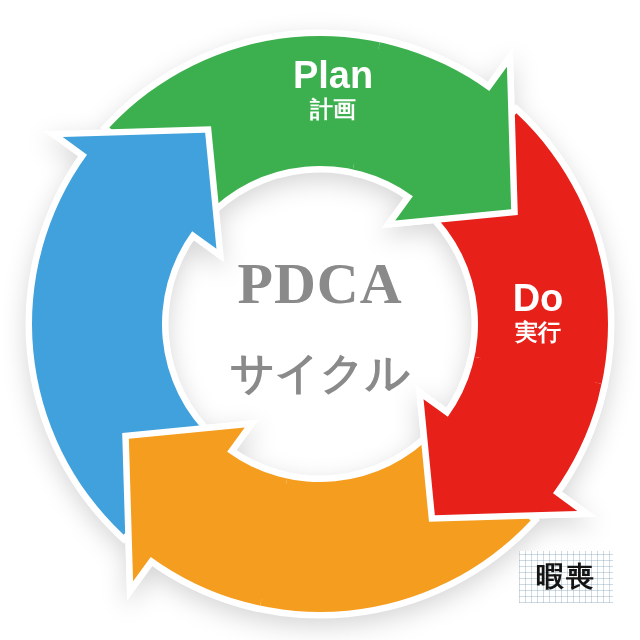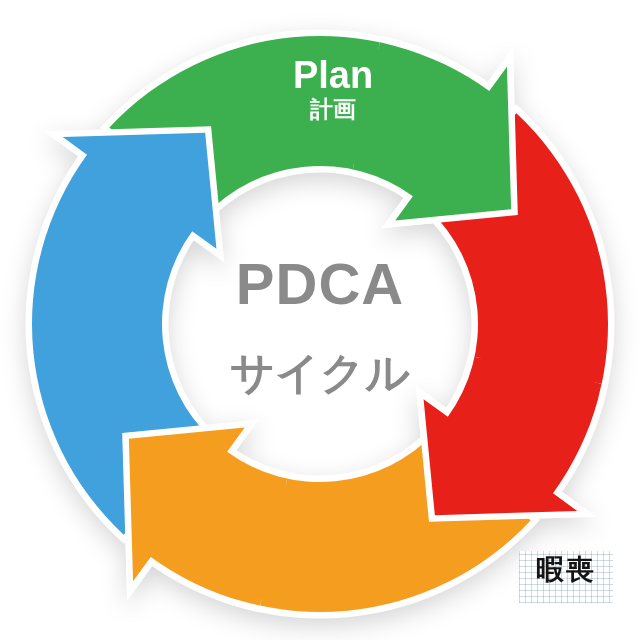--- a/index.html
+++ b/index.html
@@ -7,23 +7,23 @@
   .stage{position:relative;width:640px;height:640px;background:#fff;}
   svg.ring{position:absolute;left:0;top:0;filter:drop-shadow(0 8px 12px rgba(0,0,0,0.16));}
   .seg-label{position:absolute;transform:translate(-50%,-50%);text-align:center;color:#fff;}
   .seg-en{font-size:38px;font-weight:700;line-height:1.05;}
   .seg-jp{font-size:23px;font-weight:700;line-height:1.2;}
   .seg-label.plan{left:325px;top:90px;margin-left:8px;}
   .seg-label.do{left:538px;top:313px;}
   .seg-label.check{left:322px;top:543px;}
   .seg-label.act{left:104px;top:313px;}
   .center-label{position:absolute;left:320px;top:327px;transform:translate(-50%,-50%);text-align:center;color:#8a8a8a;}
-  .center-title{font-size:58px;font-weight:700;letter-spacing:1px;line-height:1.0;}
+  .center-title{font-size:58px;font-weight:700;letter-spacing:1px;line-height:1.0;font-family:Liberation Serif, serif;}
   .center-subtitle{font-size:44px;font-weight:700;line-height:1.2;margin-top:34px;}
-  .watermark{position:absolute;left:519px;top:551px;width:94px;height:52px;display:flex;justify-content:center;
+  .watermark{position:absolute;left:519px;top:551px;width:94px;height:52px;display:flex;align-items:center;justify-content:center;
     background:
       repeating-linear-gradient(0deg, rgba(130,160,180,0.38) 0 1px, transparent 1px 6px),
       repeating-linear-gradient(90deg, rgba(130,160,180,0.38) 0 1px, transparent 1px 6px),
       #fff;
   }
   .watermark span{font-size:28px;font-weight:600;color:#141414;letter-spacing:2px;}
 </style>
 </head>
 <body>
 
@@ -54,20 +54,24 @@
       <g clip-path="url(#clip-2)">
         <use href="#seg-2"></use>
       </g>
     </svg>
 
   <div class="seg-label plan">
     <div class="seg-en">Plan</div>
     <div class="seg-jp">計画</div>
   </div>
 
+  <div class="seg-label do">
+    <div class="seg-en">Do</div>
+    <div class="seg-jp">実行</div>
+  </div>
 
 
 
   <div class="center-label" style="color: rgb(138, 138, 138);">
     <div class="center-title">PDCA</div>
     <div class="center-subtitle">サイクル</div>
   </div>
 
   <div class="watermark">
     <span>暇喪</span>

